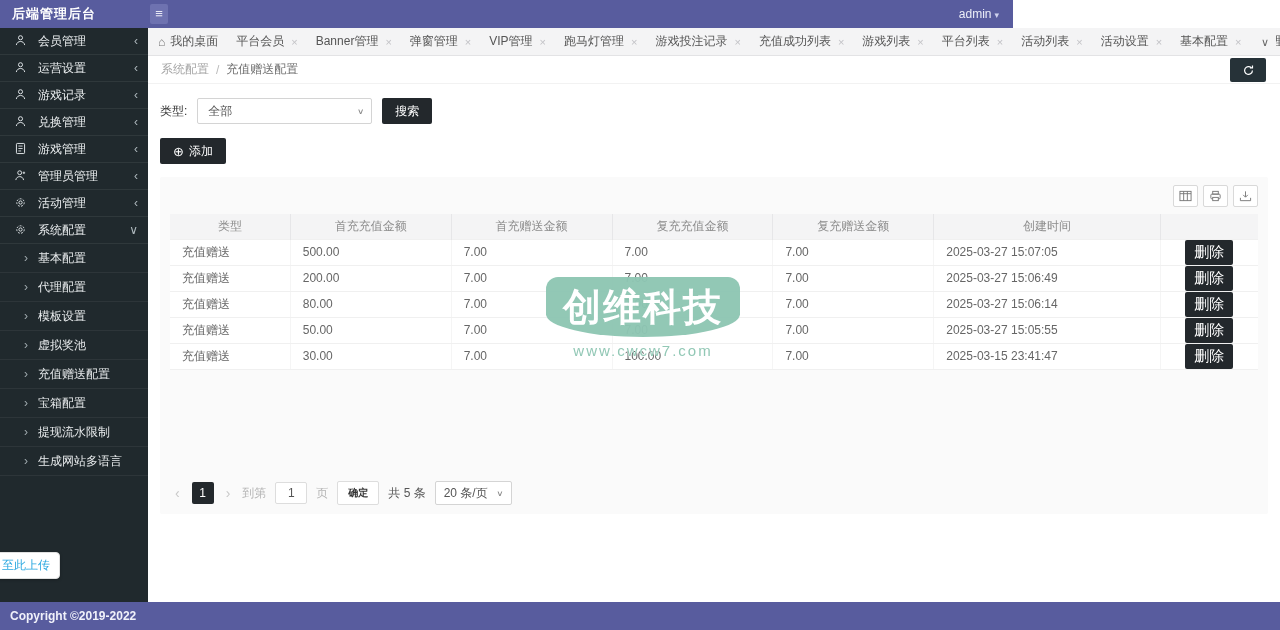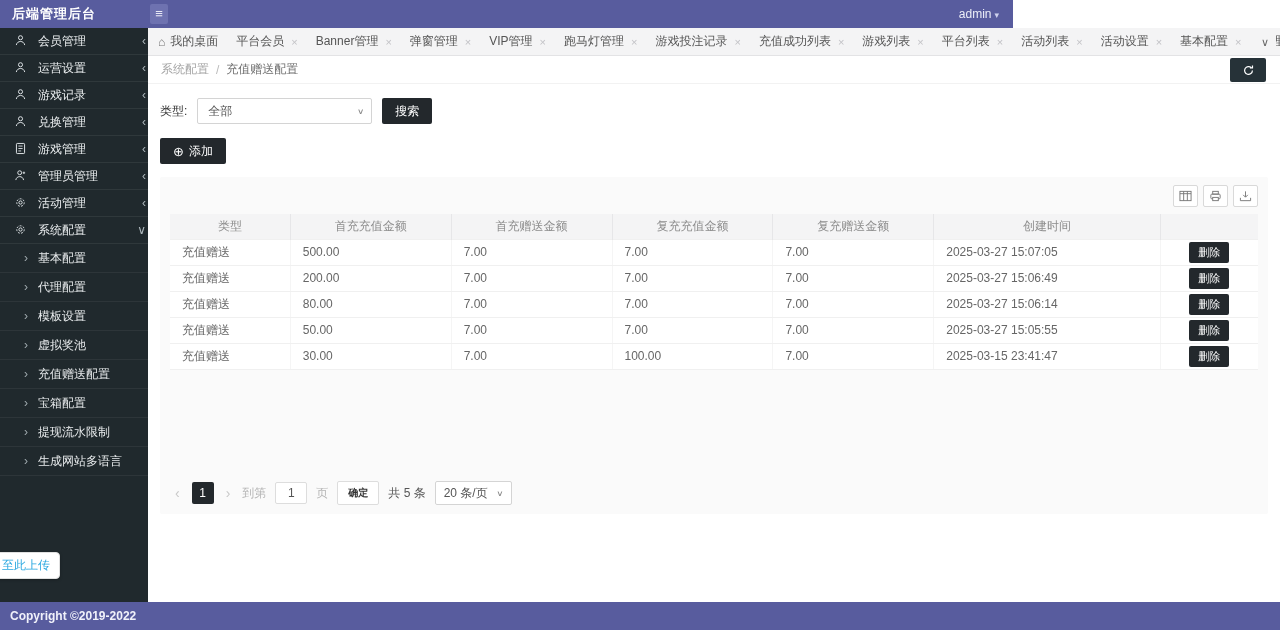--- a/index.html
+++ b/index.html
@@ -12,21 +12,21 @@
             background:var(--purple,#585c9e); color:#fff; z-index:20; }
   .topbar .title { position:absolute; left:12px; top:0; line-height:28px; font-size:13px; font-weight:bold; letter-spacing:1px; }
   .hamburger { position:absolute; left:150px; top:4px; width:18px; height:20px; background:#6e72b0;
                border-radius:2px; color:#e8e9f5; text-align:center; line-height:19px; font-size:13px; cursor:pointer; }
   .userbox { position:absolute; right:14px; top:0; line-height:28px; font-size:12px; color:#eceef8; cursor:pointer; }
   .userbox .caret { font-size:9px; margin-left:3px; color:#cfd2ee; }
 
   
   .sidebar { position:absolute; left:0; top:28px; width:148px; height:574px;
              background:var(--sidebar-bg,#20292d); z-index:10; }
-  .side-item { display:flex; align-items:center; height:27px; padding:0 2px 0 14px;
+  .side-item { display:flex; align-items:center; height:27px; padding:0 10px 0 14px;
                border-bottom:1px solid rgba(255,255,255,.07); color:#eceff1; cursor:pointer; }
   .side-item .sicon { width:15px; height:15px; margin-right:9px; color:#dfe4e7; flex:0 0 auto; }
   .side-item .sicon svg { width:13px; height:13px; display:block; }
   .side-item .slabel { font-size:12px; }
   .side-item .scaret { margin-left:auto; color:#aeb8bd; font-size:12px; }
   .sub-item { display:flex; align-items:center; height:29px; padding:0 10px 0 24px;
               border-bottom:1px solid rgba(255,255,255,.06); color:#e8ebed; cursor:pointer; }
   .sub-item .sub-caret { color:#9fa9ae; margin-right:10px; font-size:12px; }
   .sub-item .sub-label { font-size:12px; }
   .upload-chip { position:absolute; left:-8px; top:524px; background:#fff; border:1px solid #e0e0e0;
@@ -78,21 +78,21 @@
   table.grid { width:100%; border-collapse:collapse; margin-top:7px; }
   table.grid th { height:25px; background:#f4f4f5; color:#8c8c8c; font-weight:normal; text-align:center;
                   padding:0 12px; font-size:12px; }
   table.grid th + th { border-left:1px solid #e6e6e8; }
   table.grid td { height:26px; background:#fff; color:#666; padding:0 12px; font-size:12px;
                   border-bottom:1px solid #f0f0f0; }
   table.grid td + td { border-left:1px solid #f5f5f5; }
   table.grid tr:first-child td { border-top:1px solid #f0f0f0; }
   .col-act { width:9%; text-align:center; }
   .del-btn { background:var(--dark-button,#23282c); color:#fff; border:none; border-radius:2px;
-             font-size:11px; padding:3px 9px; cursor:pointer; font-family:inherit; }
+             font-size:15px; padding:3px 9px; cursor:pointer; font-family:inherit; }
 
   
   .pager { position:absolute; left:12px; bottom:9px; display:flex; align-items:center; gap:9px; color:#666; }
   .pg-arrow { color:#c8c8c8; font-size:14px; padding:0 3px; cursor:pointer; }
   .pg-num { width:22px; height:22px; background:var(--dark-button,#23282c); color:#fff; border-radius:2px;
             text-align:center; line-height:22px; cursor:pointer; }
   .pg-muted { color:#b5b5b5; }
   .pg-input { width:32px; height:22px; border:1px solid #ddd; border-radius:2px; text-align:center;
               font-size:12px; color:#555; font-family:inherit; outline:none; }
   .pg-ok { height:24px; padding:0 10px; background:#fff; border:1px solid #ddd; border-radius:2px;
@@ -440,18 +440,24 @@
           <span class="selwrap size-sel">
             <select id="size-select"><option value="20 条/页">20 条/页</option></select>
             <span class="chev">∨</span>
           </span>
         </div>
       </div>
 
     </div>
   </div>
 
+  <div class="watermark">
+    <div class="wm-badge">
+      <span class="wm-title">创维科技</span>
+    </div>
+    <div class="wm-url">www.cwcw7.com</div>
+  </div>
 
   <footer class="footer">
     <span>Copyright ©2019-2022</span>
   </footer>
 
 </div>
 
 </body></html>

